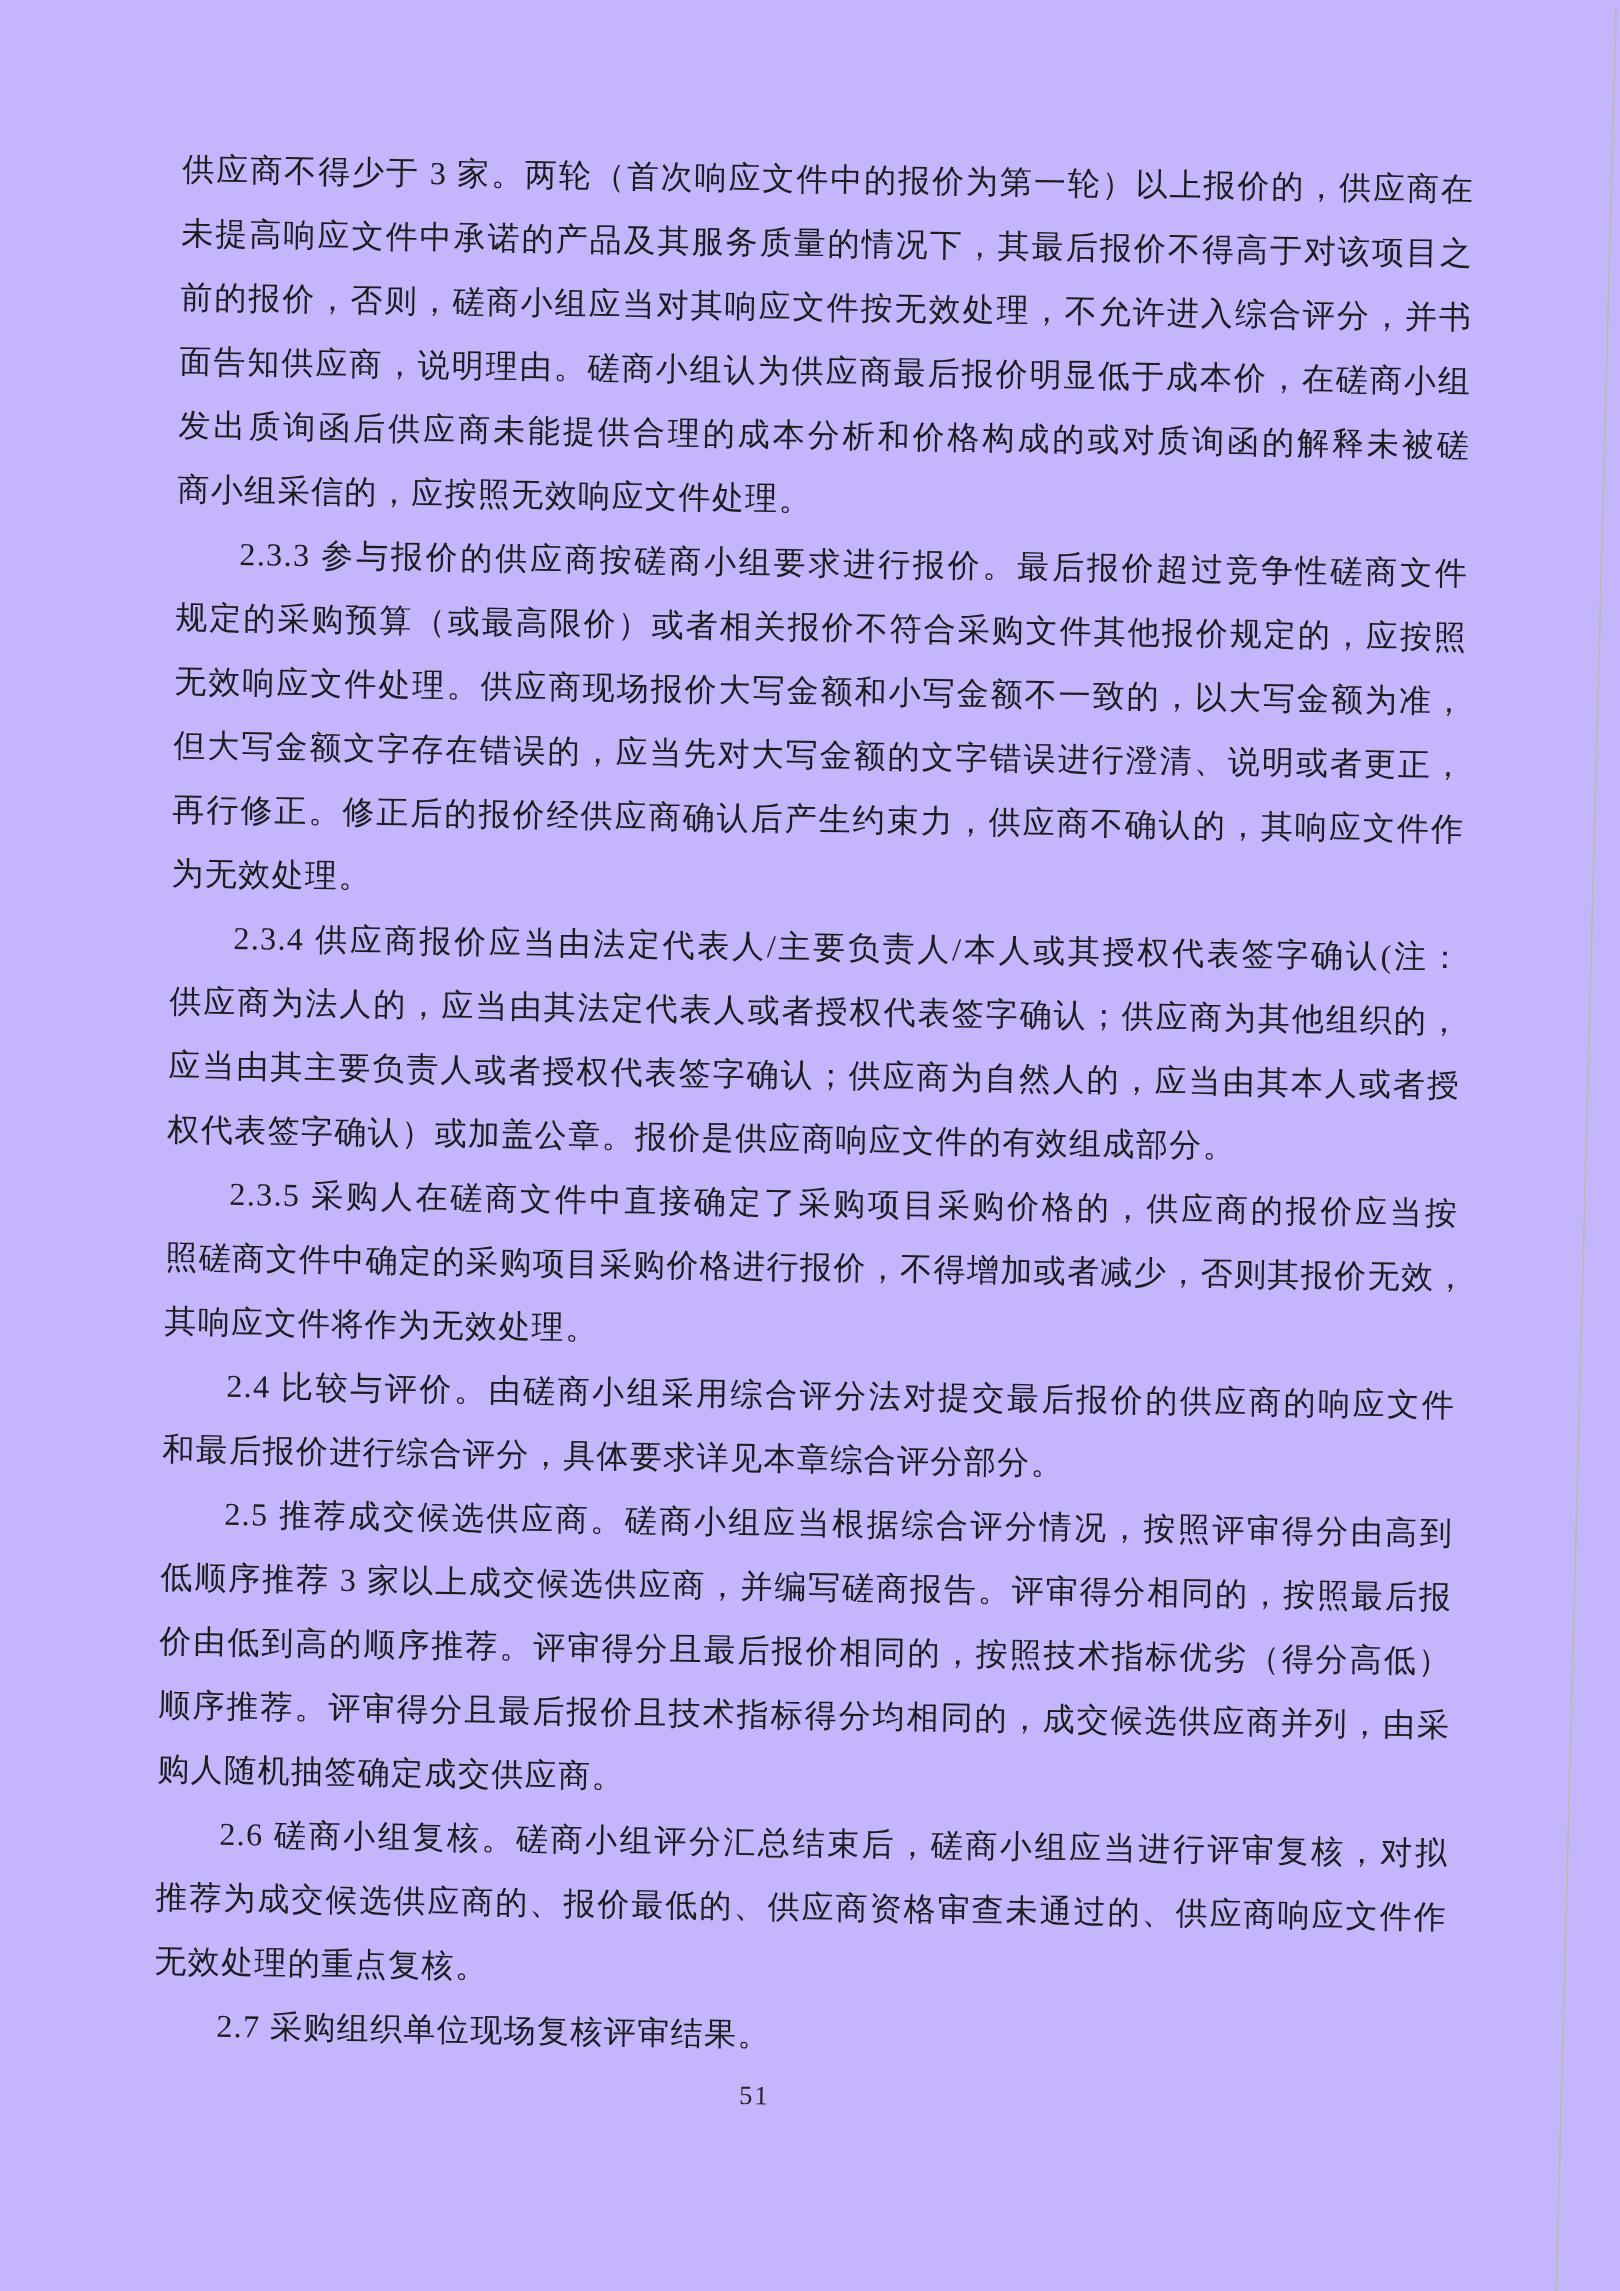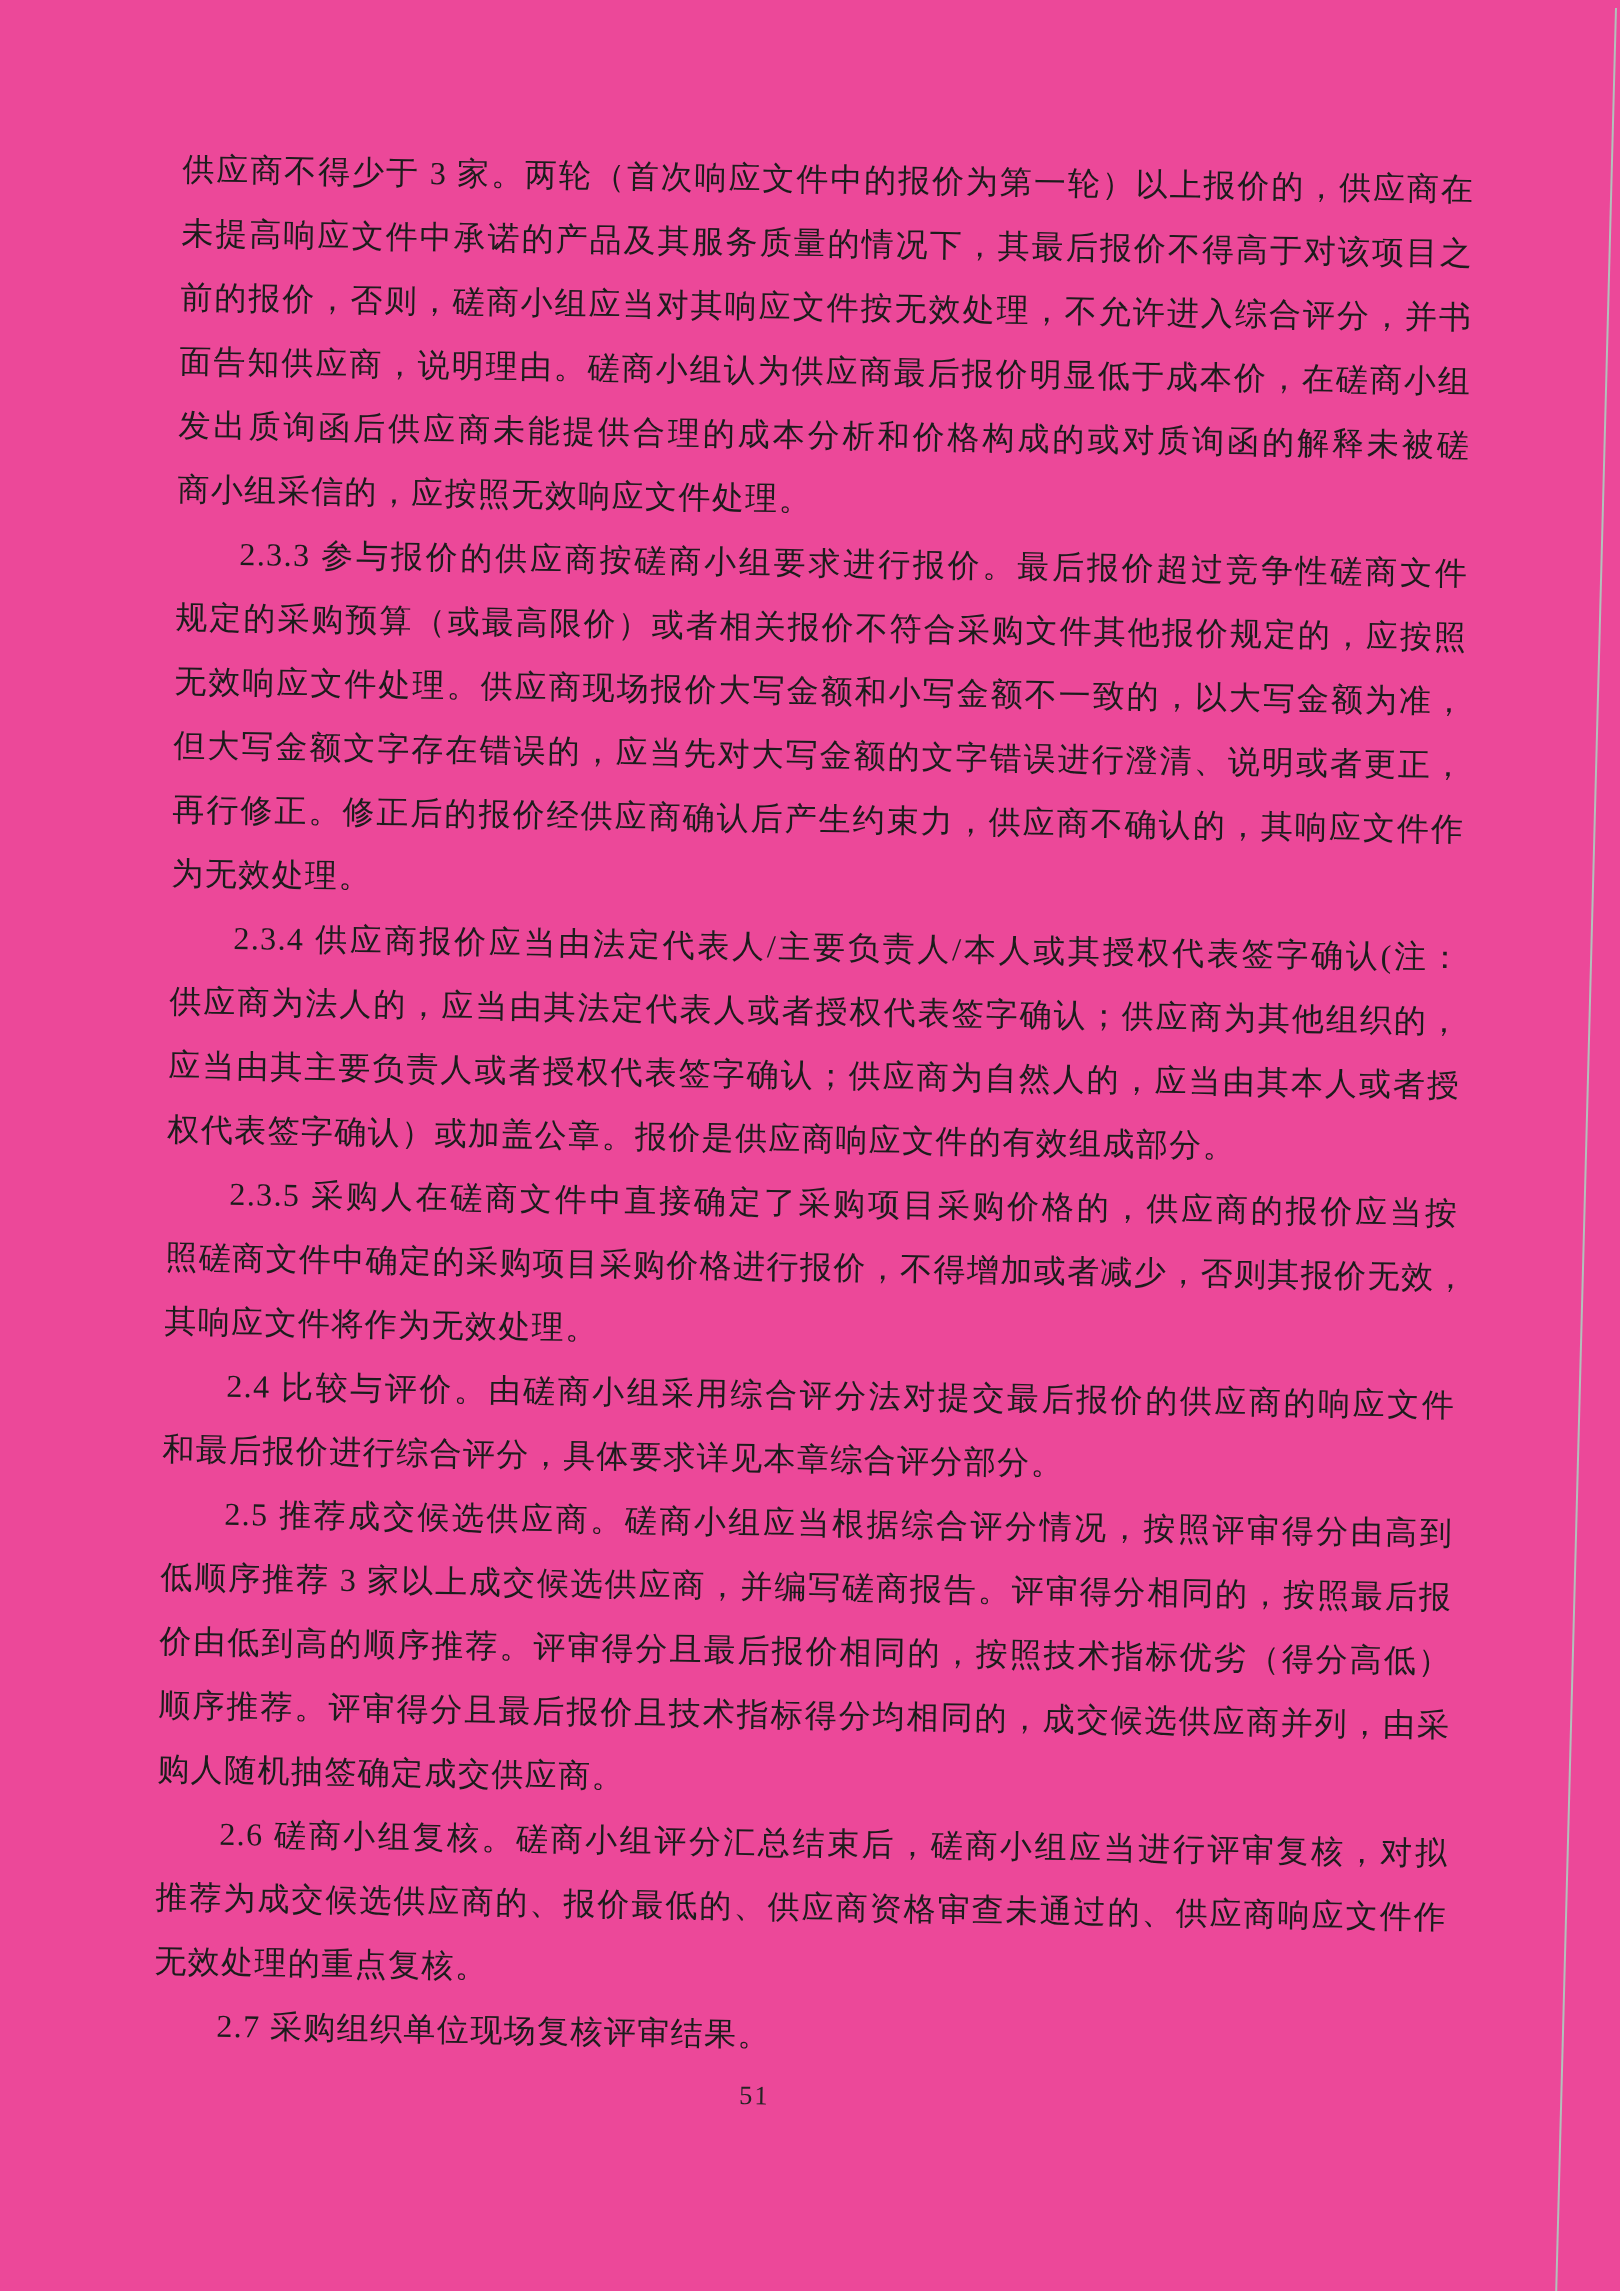--- a/index.html
+++ b/index.html
@@ -4,21 +4,21 @@
 <style>
   html,body{margin:0;padding:0;}
   body{
     width:1620px;height:2292px;
     background:#f4f4f2;
     font-family:"Liberation Serif","DejaVu Serif",serif;
     overflow:hidden;position:relative;
   }
   .page{
     position:absolute;left:0;top:0;width:1620px;height:2292px;
-    background:#ec4899;
+    background:#c4b5fd;
   }
   
   .scan-block{
     position:absolute;left:183px;top:137px;width:1292px;
     transform:rotate(0.9deg);
     transform-origin:0 0;
     color:#1c1c1c;
   }
   .doc-line{
     height:64px;line-height:64px;

